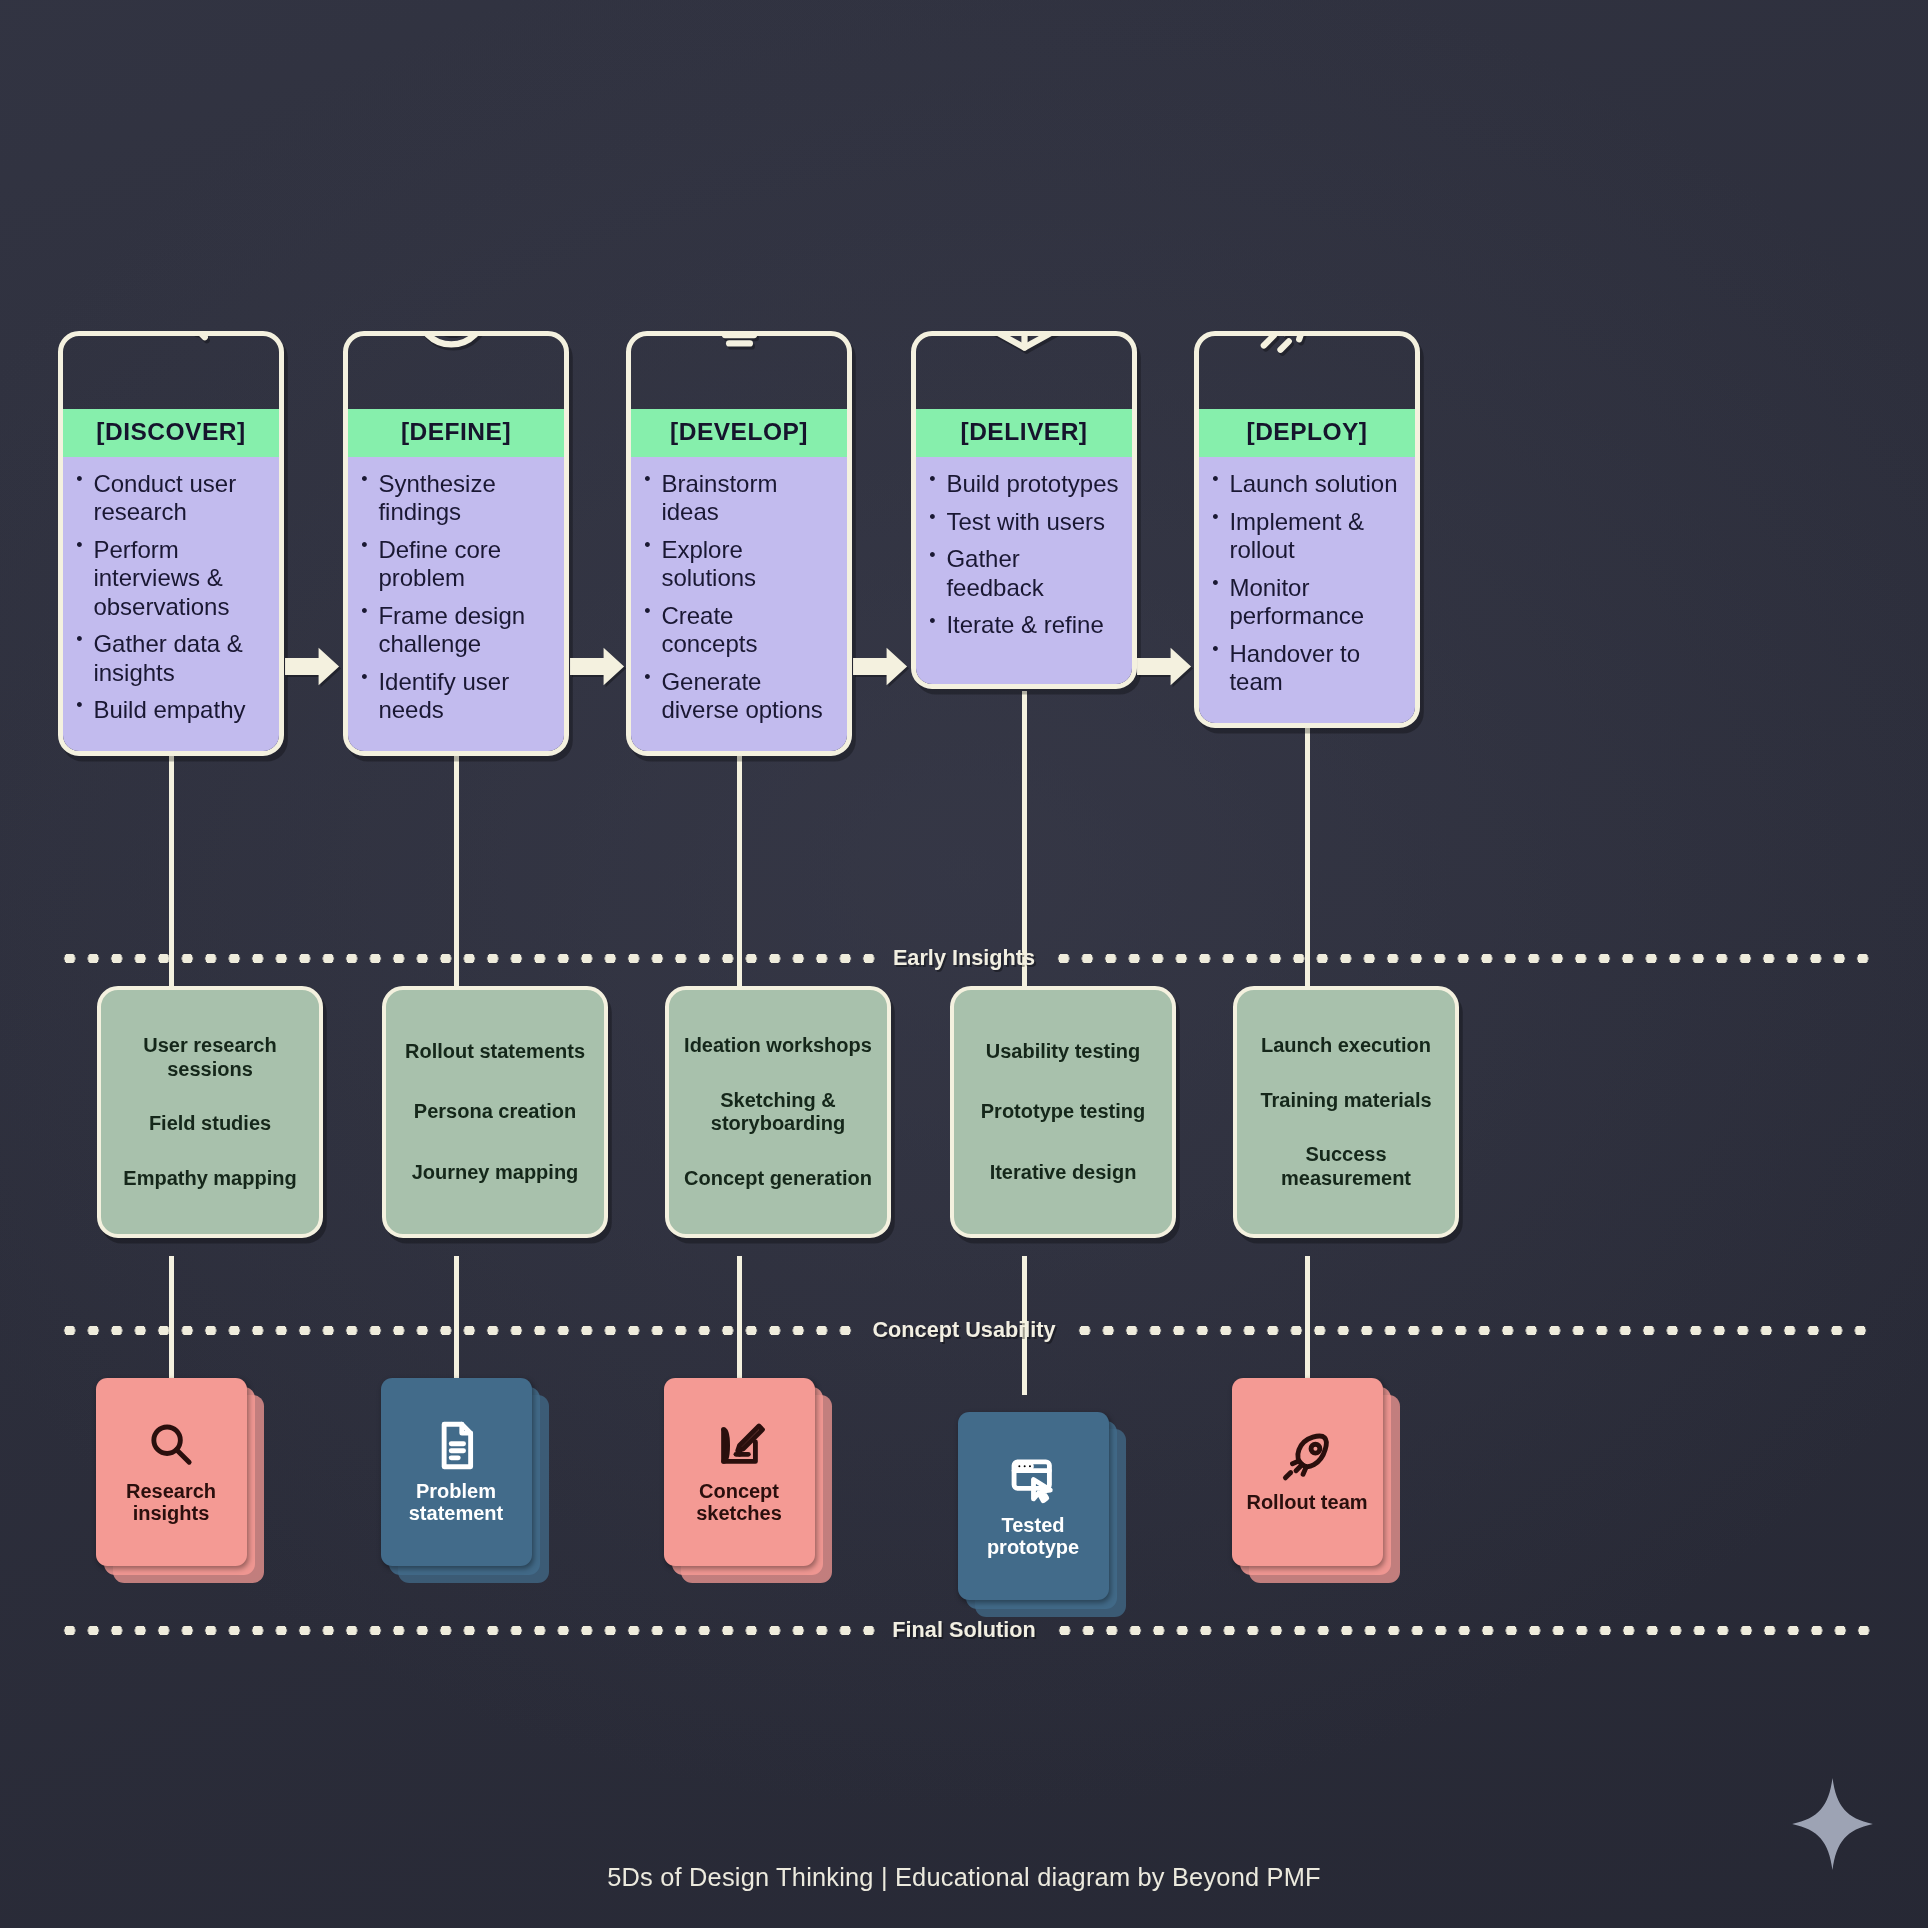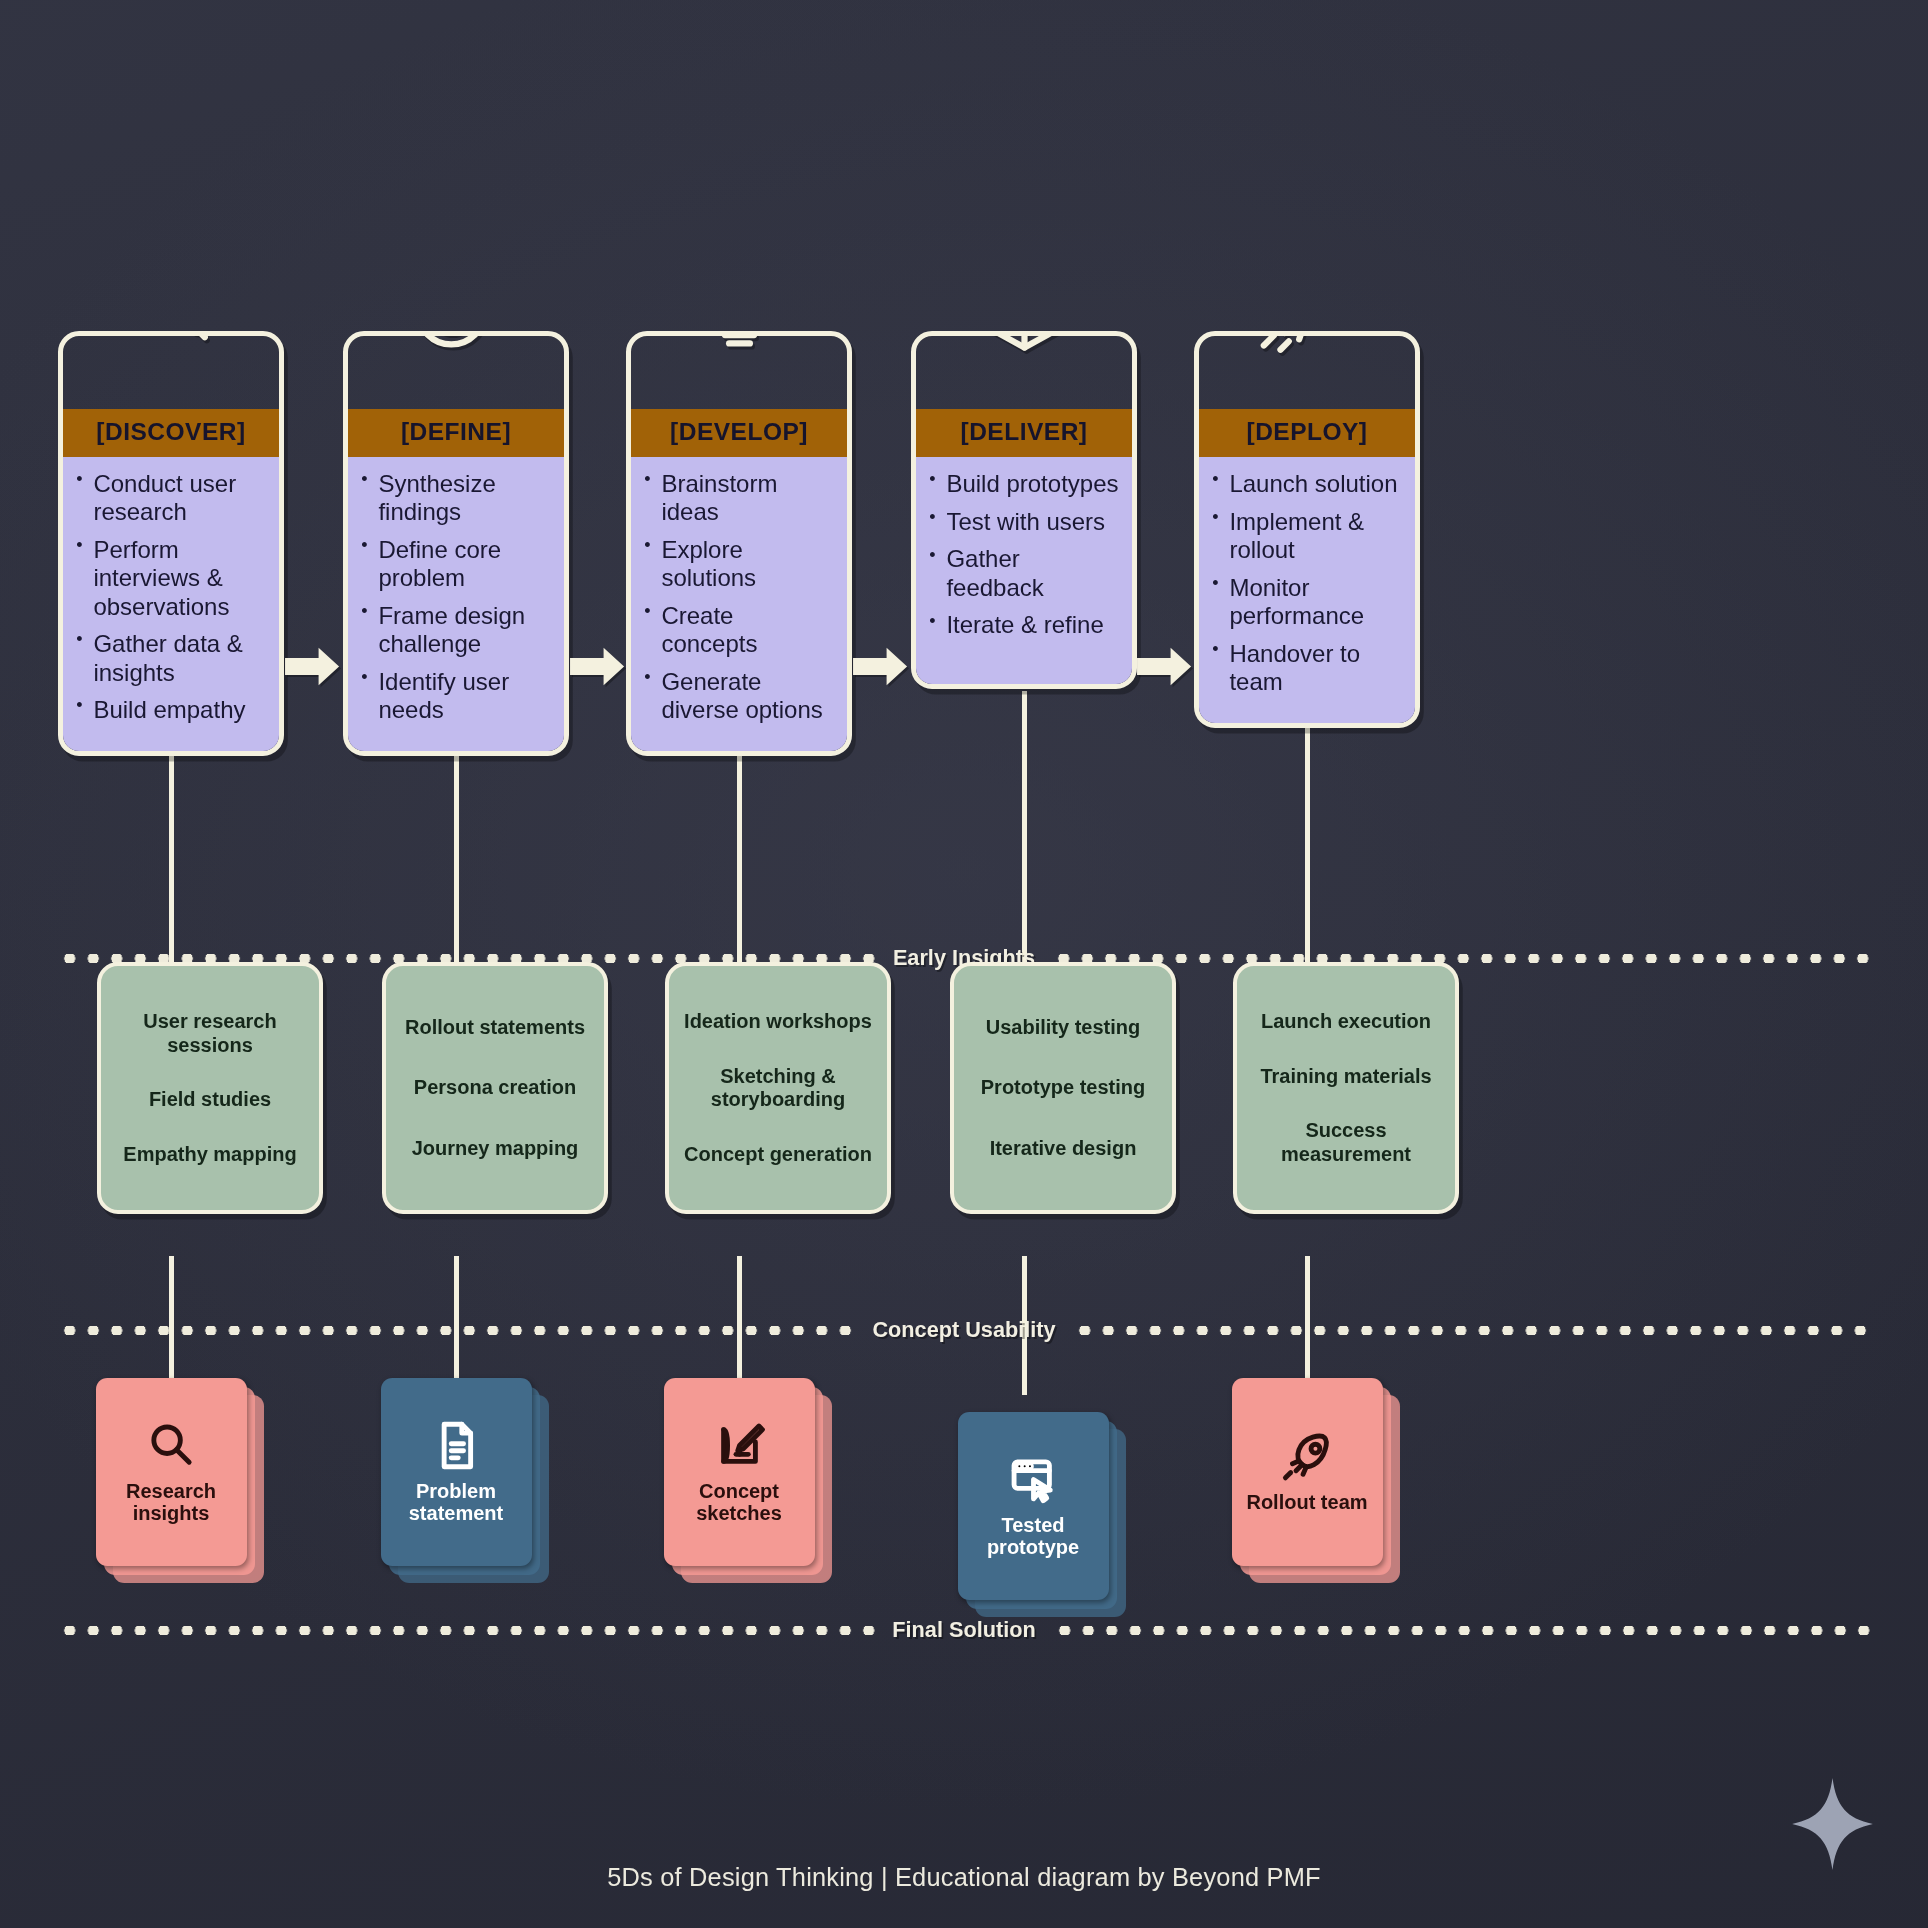--- a/index.html
+++ b/index.html
@@ -53,21 +53,21 @@
     box-shadow: 3.8px 5.6px 0 rgba(0,0,0,0.28);
     overflow: hidden;
     display: flex;
     flex-direction: column;
   }
   .phase-top-gap {
     height: 73px;
     background: transparent;
   }
   .phase-title {
-    background: #a16207;
+    background: #86efac;
     color: #16142c;
     font-size: 24.5px;
     font-weight: bold;
     letter-spacing: 0.5px;
     text-align: center;
     padding: 11.3px 3.8px 12.2px;
     line-height: 1;
   }
   .phase-body {
     background: #c2bbee;
@@ -161,21 +161,21 @@
     white-space: nowrap;
     text-shadow: 1.9px 1.9px 0 rgba(0,0,0,0.35);
   }
   #divider-early    { top: 946px; }
   #divider-concept  { top: 1318px; }
   #divider-final    { top: 1618px; }
 
   
   .act-wrap {
     position: absolute;
-    top: 962px;
+    top: 986px;
     width: 270px;
     padding-left: 39px;
   }
   .g0 { left: 58px;   }
   .g1 { left: 343px;  }
   .g2 { left: 626px;  }
   .g3 { left: 911px;  }
   .g4 { left: 1194px; }
 
   .act-card {

